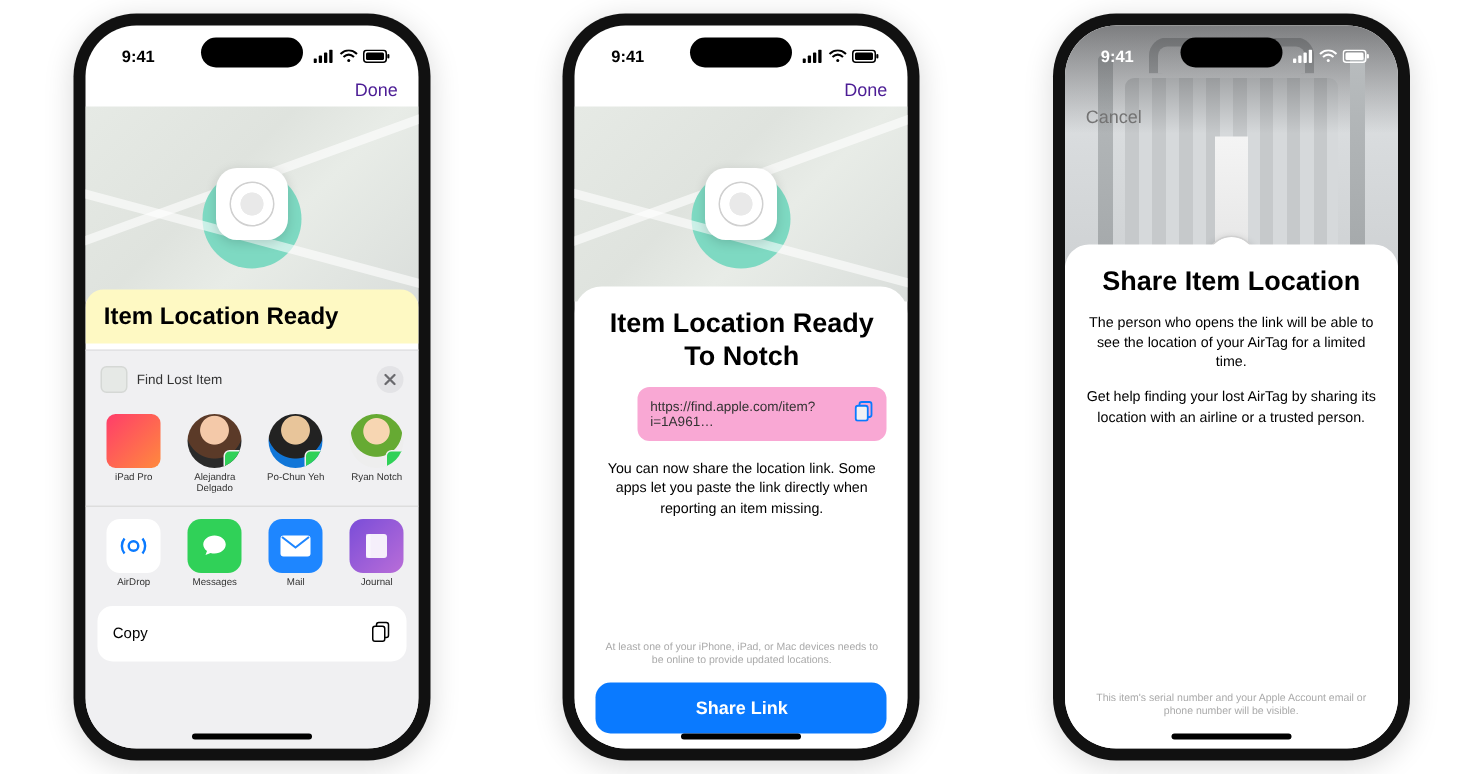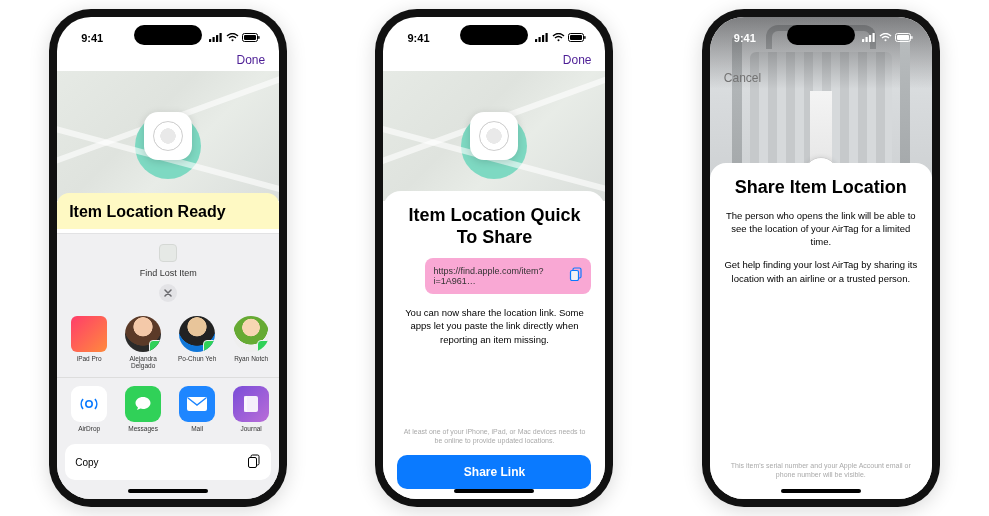--- a/index.html
+++ b/index.html
@@ -197,21 +197,20 @@
     flex:1;
     margin-top:4px;
     padding:8px 8px 10px;
     border-top:1px solid #e2e2e4;
     display:flex;flex-direction:column;
     position:relative; z-index:6;
   }
   .share-header {
     display:flex; align-items:center; gap:6px;
     padding:2px 2px 8px;
-    flex-direction:column;
   }
   .share-thumb {
     width:18px;height:18px;border-radius:4px;
     background:#e6e9e6;
     border:1px solid #d5d8d5;
   }
   .share-title { font-size:9px; color:#333; flex:1;}
   .close-btn {
     width:18px;height:18px;border-radius:50%;
     background:#e3e3e6;
@@ -482,21 +481,21 @@
     <div class="navbar">
       <span>Done</span>
     </div>
     <div class="map-area">
       <div class="circle-mint"></div>
       <div class="tag-bubble">
           <div class="airtag"></div>
         </div>
     </div>
     <div class="sheet">
-      <div class="title big">Item Location Quick To Share</div>
+      <div class="title big">Item Location Ready To Notch</div>
       <div class="linkbox">
         <span>https://find.apple.com/item?i=1A961…</span>
         <span class="copy-icon">
           <svg width="14" height="14" viewBox="0 0 14 14">
               <rect x="4" y="1" width="8" height="10" rx="1.5" fill="none" stroke="#0a7aff" stroke-width="1.2"></rect>
               <rect x="1.5" y="3.5" width="8" height="10" rx="1.5" fill="#f1f1f4" stroke="#0a7aff" stroke-width="1.2"></rect>
             </svg>
         </span>
       </div>
       <div class="desc">You can now share the location link. Some apps let you paste the link directly when reporting an item missing.</div>

